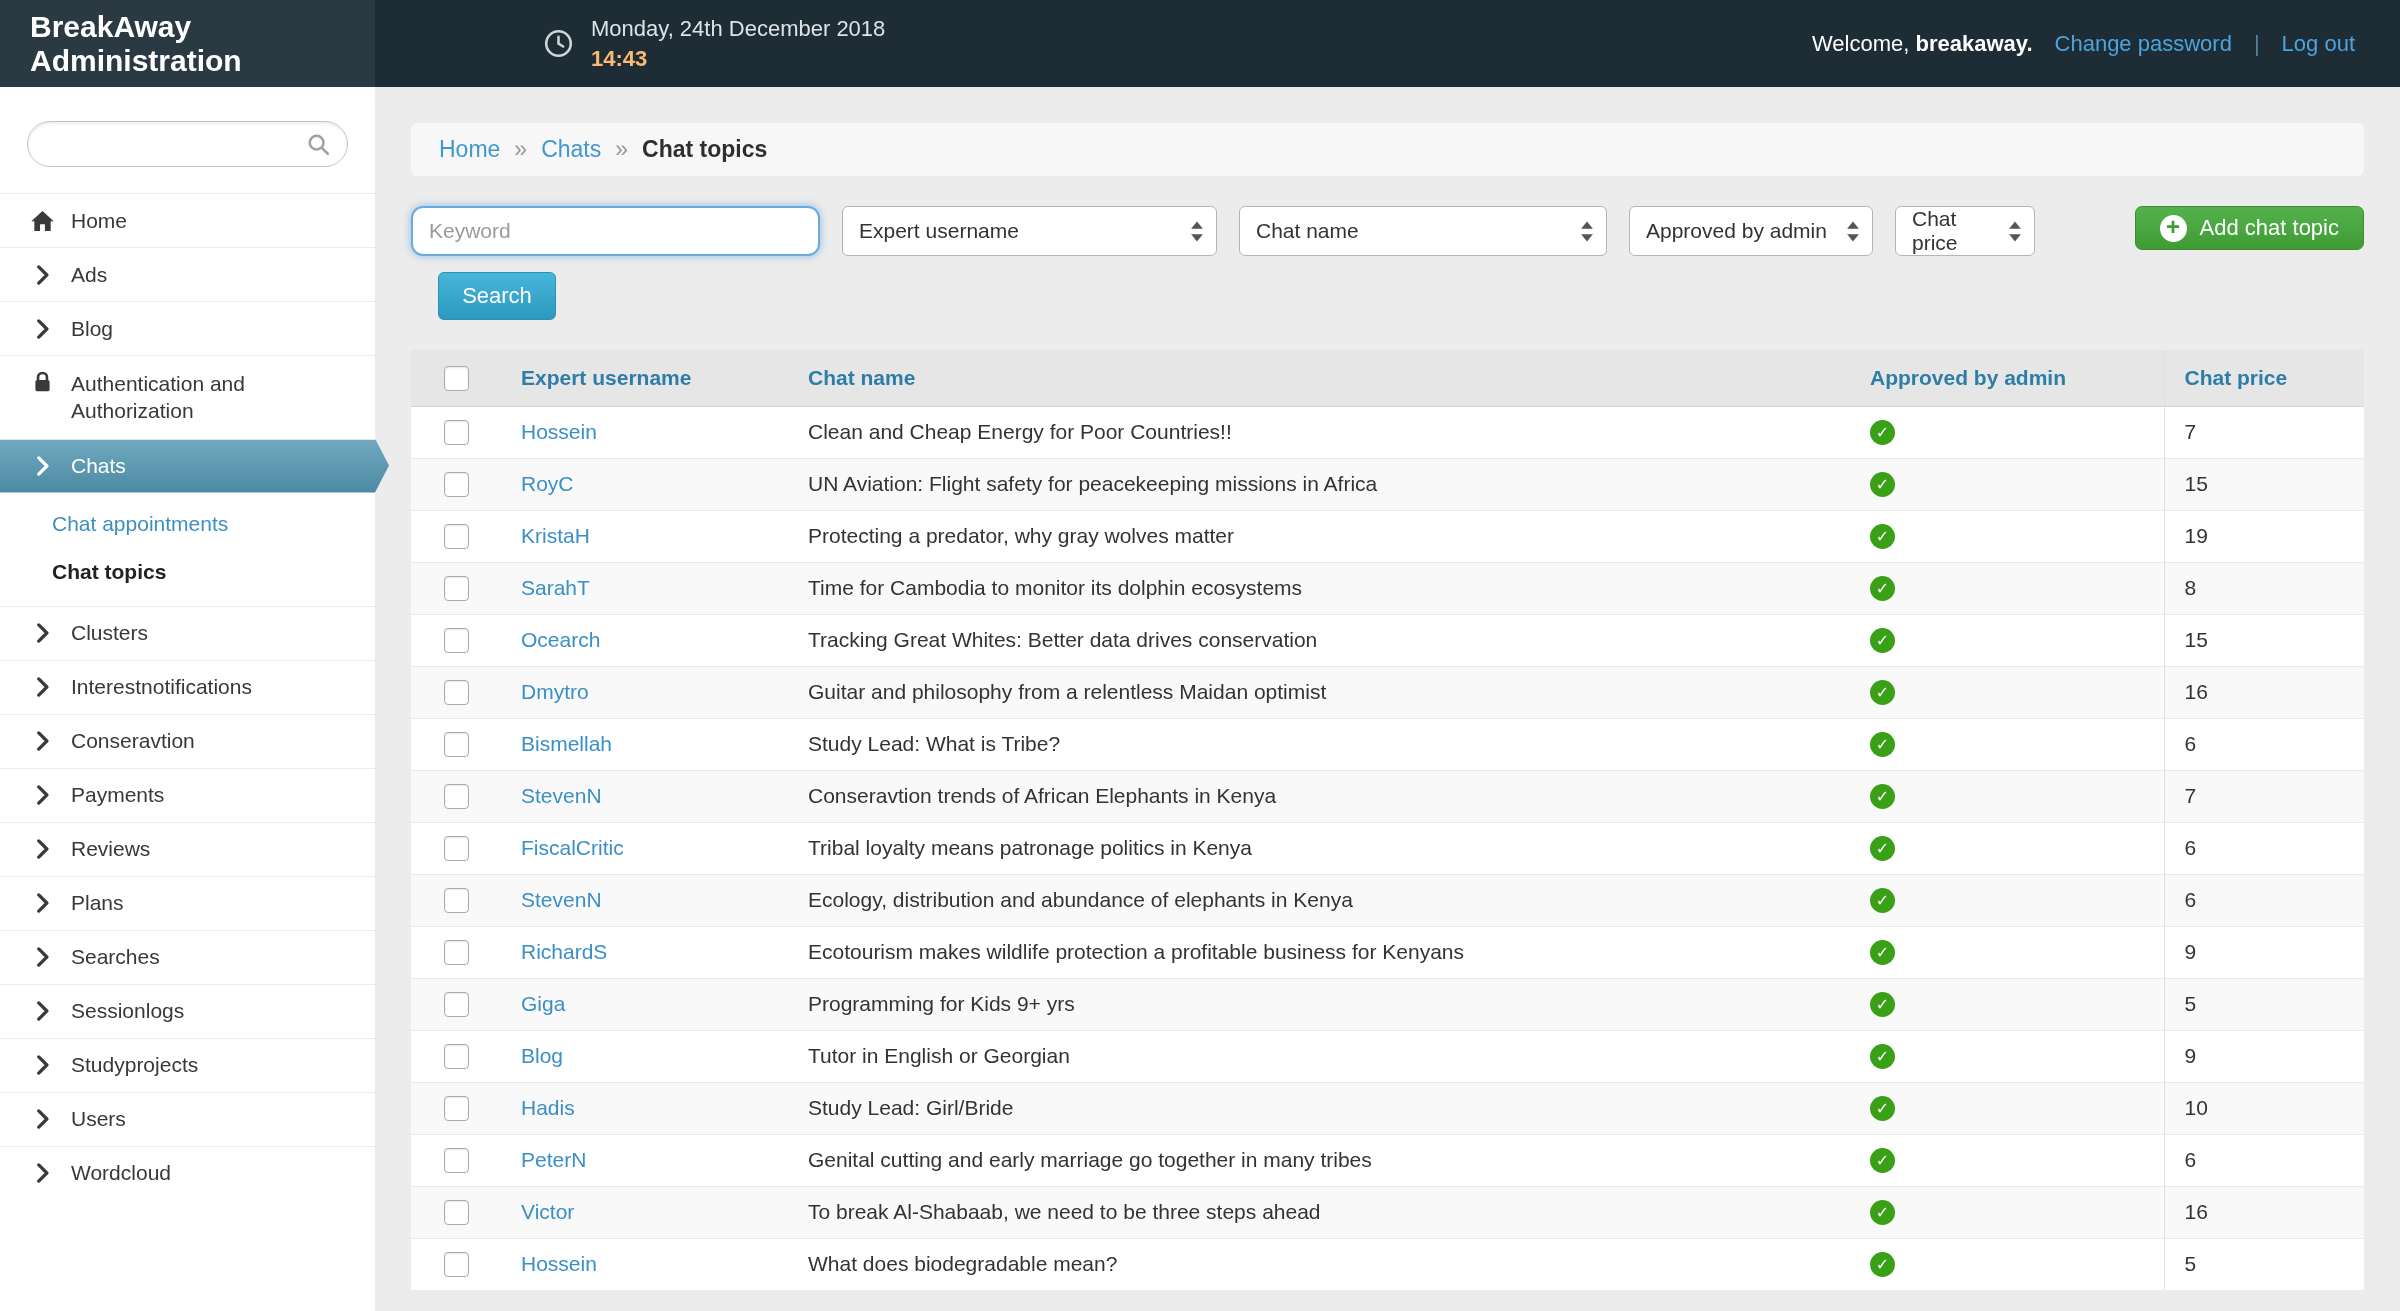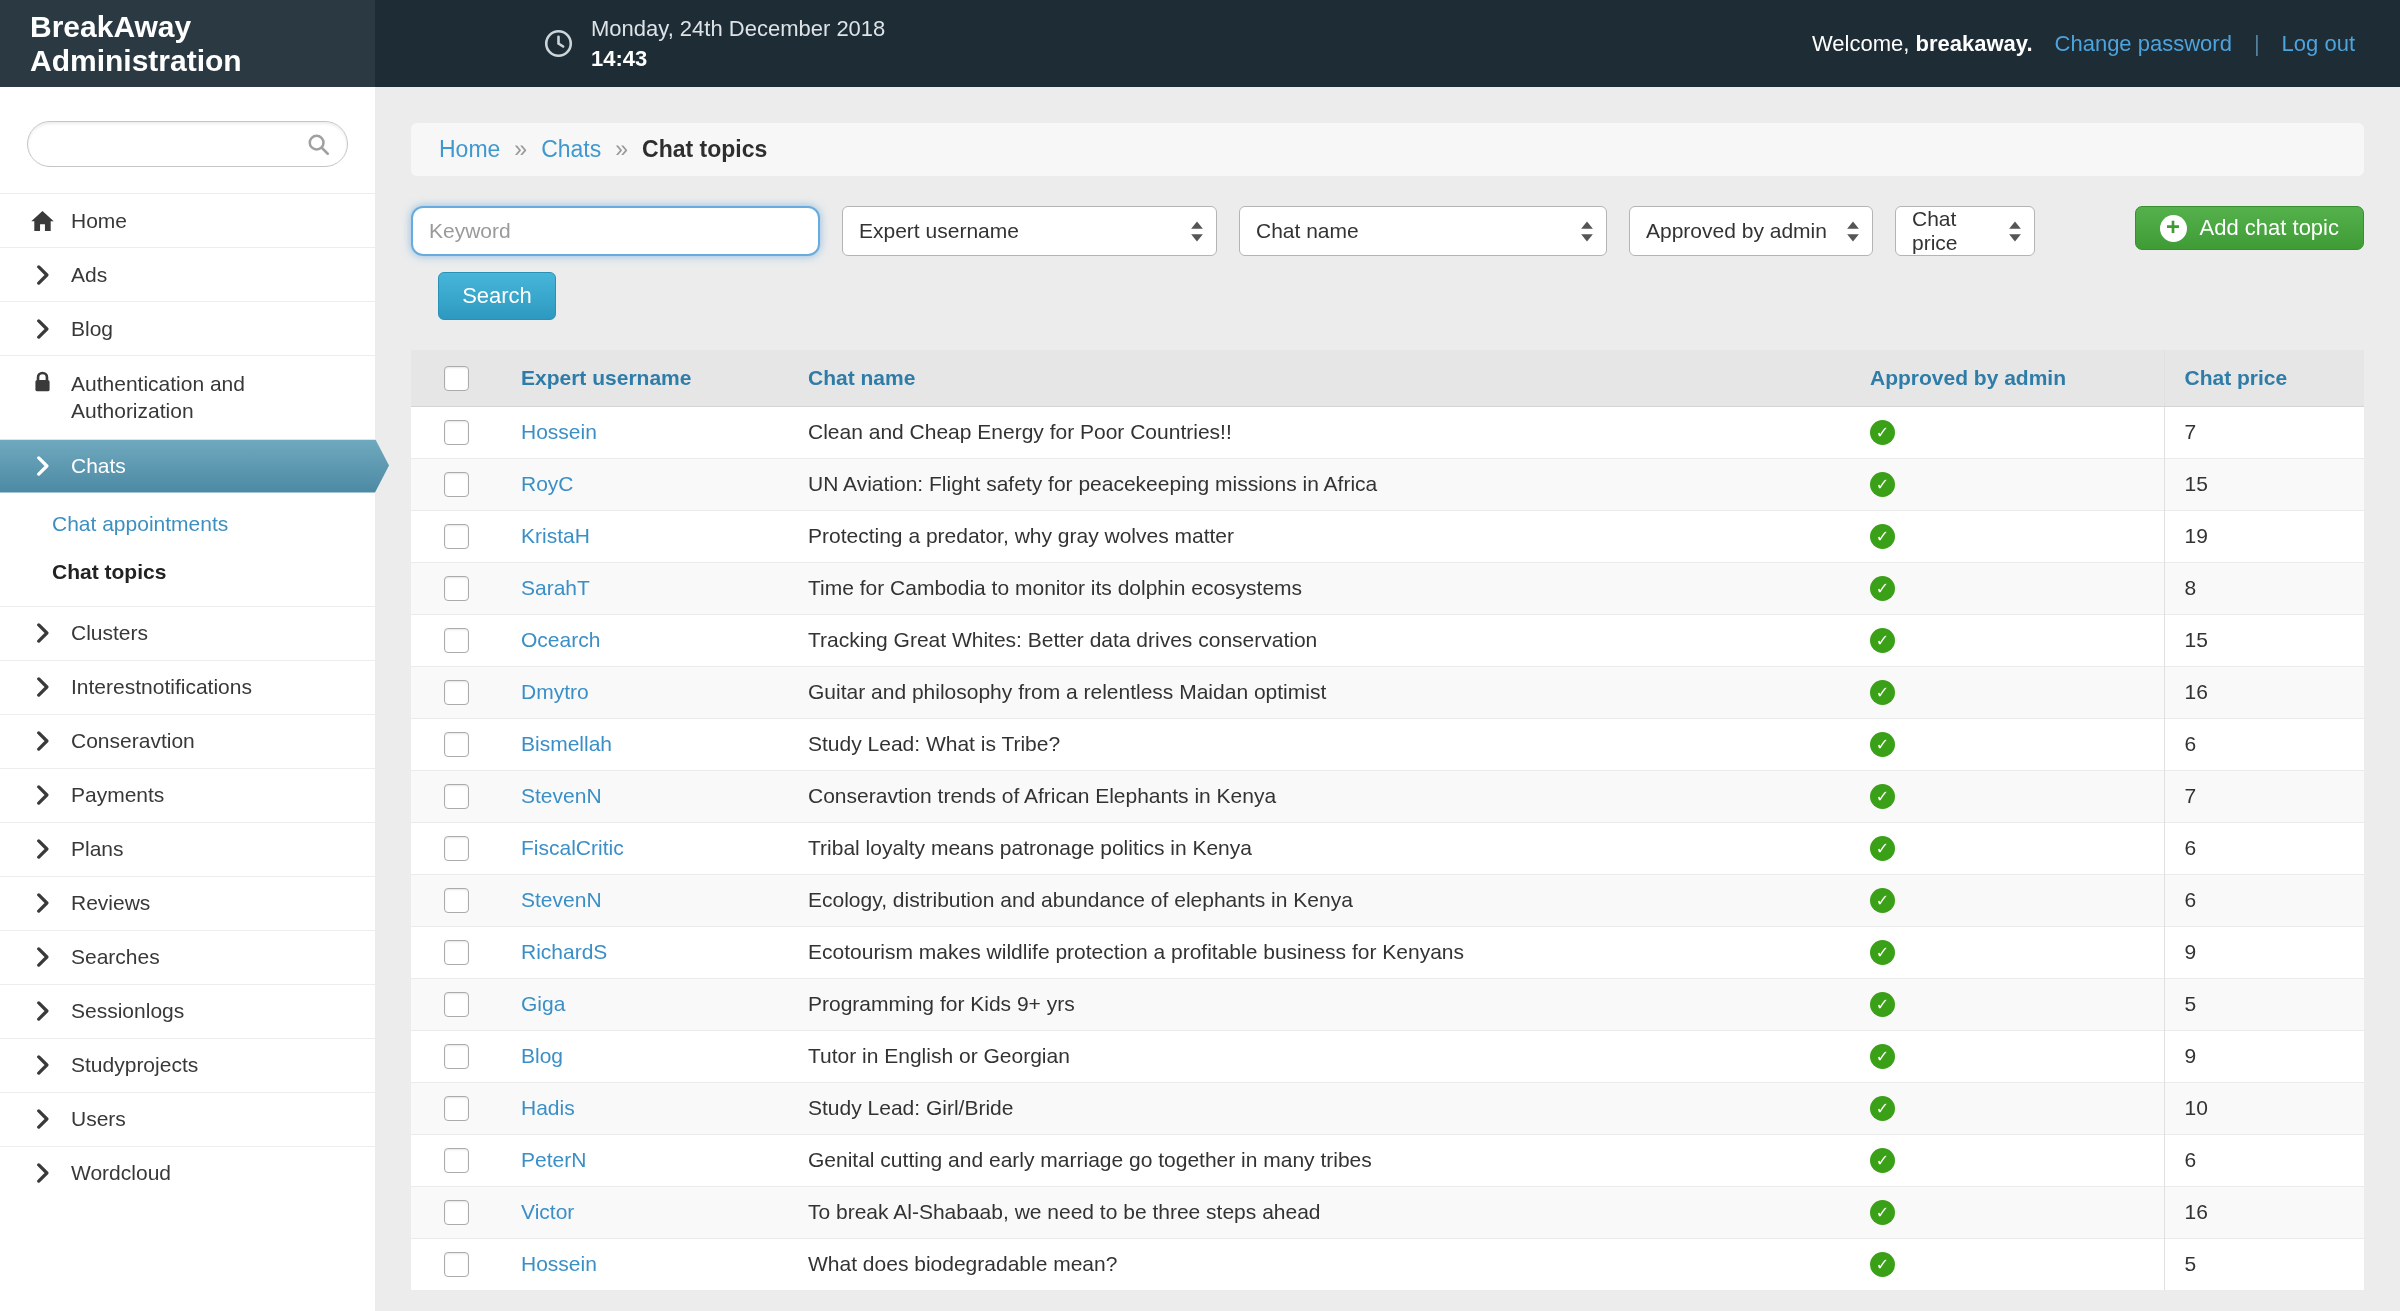--- a/index.html
+++ b/index.html
@@ -7,21 +7,21 @@
   body { font-family: "Liberation Sans", "DejaVu Sans", sans-serif; background: #ececec; position: relative; }
   a { text-decoration: none; cursor: pointer; }
   button { font-family: inherit; cursor: pointer; margin-left: 27px; }
   ul { list-style: none; }
 
   
   .header { position: absolute; top: 0; left: 0; width: 2400px; height: 87px; background: #1d2c35; display: flex; align-items: center; z-index: 5; }
   .brand { width: 375px; height: 100%; background: #2a3942; color: #fff; font-size: 30px; font-weight: bold; display: flex; align-items: center; padding-left: 30px; flex: none; }
   .datetime { display: flex; align-items: center; gap: 17px; margin-left: 168px; }
   .dt-date { font-size: 22px; color: #dde3e6; }
-  .dt-time { font-size: 22px; color: #ffffff; font-weight: bold; margin-top: 4px; }
+  .dt-time { font-size: 22px; color: #fdba74; font-weight: bold; margin-top: 4px; }
   .header-right { margin-left: auto; display: flex; align-items: center; gap: 22px; padding-right: 45px; font-size: 22px; color: #fff; }
   .hlink { color: #4da3dc; }
   .sep { color: #55809e; }
 
   
   .sidebar { position: absolute; top: 87px; left: 0; width: 375px; bottom: 0; background: #fff; z-index: 4; }
   .search-wrap { padding: 34px 27px 26px; position: relative; }
   .side-search { width: 100%; height: 46px; border: 1px solid #c5c5c5; border-radius: 23px; background: #fff; box-shadow: inset 0 2px 3px rgba(0,0,0,.07); padding: 0 50px 0 20px; font-size: 20px; color: #333; outline: none; }
   .magnifier { position: absolute; right: 44px; top: 45px; }
   .menu-item { display: flex; align-items: center; gap: 17px; min-height: 54px; padding: 0 16px 0 30px; border-top: 1px solid #ededed; font-size: 21px; color: #383838; cursor: pointer; position: relative; }
@@ -185,29 +185,29 @@
           </svg>
         </span>
       <span class="mi-label">Payments</span>
     </li>
     <li class="menu-item">
       <span class="mi-icon">
           <svg width="13" height="20" viewBox="0 0 10 16">
             <path d="M2 1.5 L8.5 8 L2 14.5" fill="none" stroke="currentColor" stroke-width="2.6" stroke-linecap="round" stroke-linejoin="round"></path>
           </svg>
         </span>
+      <span class="mi-label">Reviews</span>
+    </li>
+    <li class="menu-item">
+      <span class="mi-icon">
+          <svg width="13" height="20" viewBox="0 0 10 16">
+            <path d="M2 1.5 L8.5 8 L2 14.5" fill="none" stroke="currentColor" stroke-width="2.6" stroke-linecap="round" stroke-linejoin="round"></path>
+          </svg>
+        </span>
       <span class="mi-label">Plans</span>
-    </li>
-    <li class="menu-item">
-      <span class="mi-icon">
-          <svg width="13" height="20" viewBox="0 0 10 16">
-            <path d="M2 1.5 L8.5 8 L2 14.5" fill="none" stroke="currentColor" stroke-width="2.6" stroke-linecap="round" stroke-linejoin="round"></path>
-          </svg>
-        </span>
-      <span class="mi-label">Reviews</span>
     </li>
     <li class="menu-item">
       <span class="mi-icon">
           <svg width="13" height="20" viewBox="0 0 10 16">
             <path d="M2 1.5 L8.5 8 L2 14.5" fill="none" stroke="currentColor" stroke-width="2.6" stroke-linecap="round" stroke-linejoin="round"></path>
           </svg>
         </span>
       <span class="mi-label">Searches</span>
     </li>
     <li class="menu-item">

